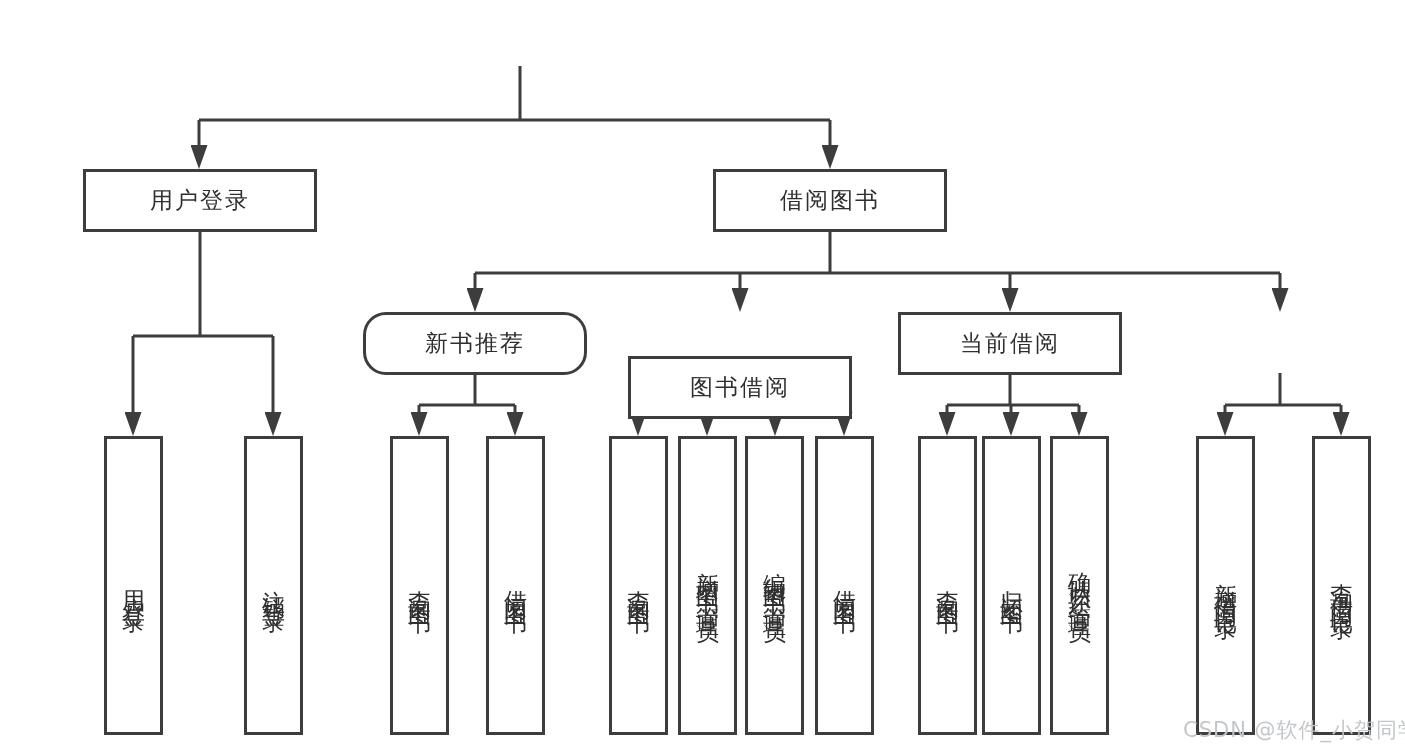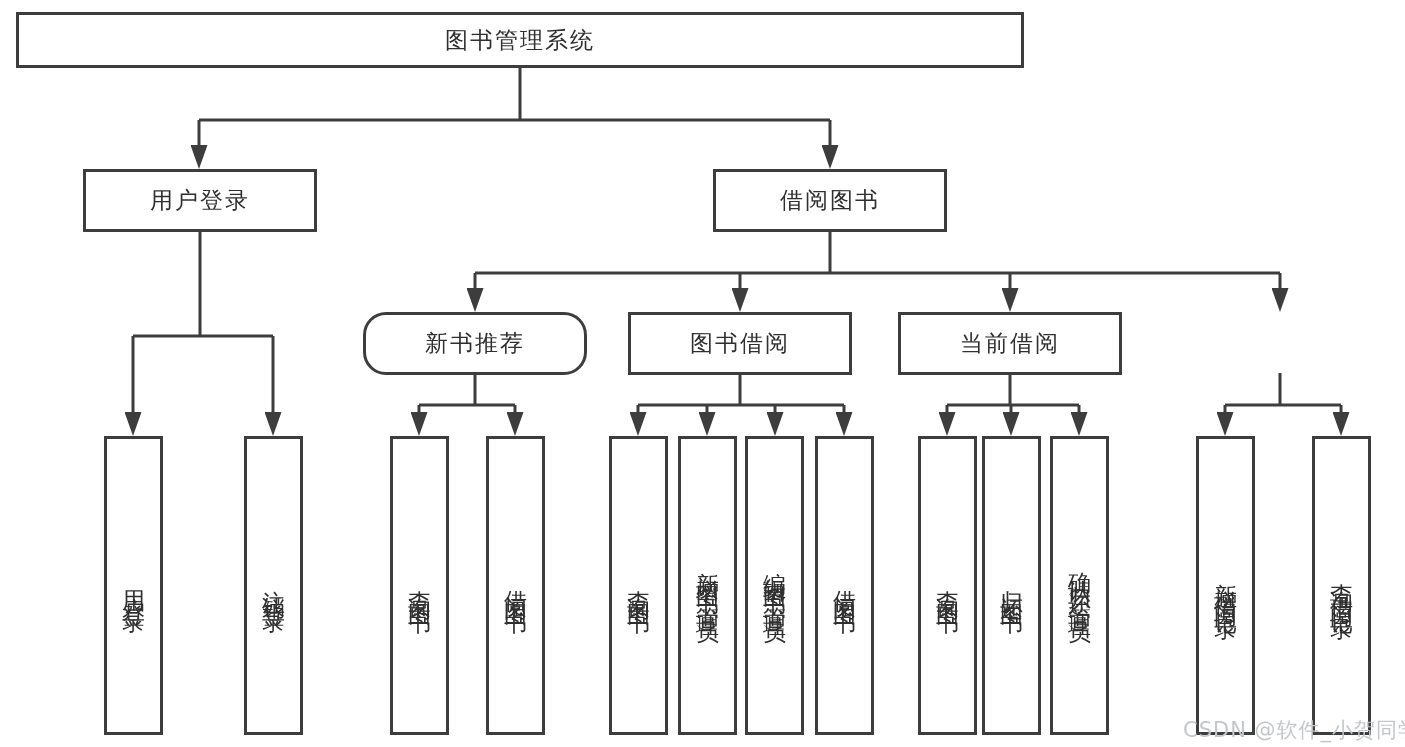--- a/index.html
+++ b/index.html
@@ -95,35 +95,32 @@
       <path d="M947,405 V426" marker-end="url(#ah)"></path>
       <path d="M1011,405 V426" marker-end="url(#ah)"></path>
       <path d="M1079,405 V426" marker-end="url(#ah)"></path>
 
       <path d="M1280,373 V405 M1225,405 H1341"></path>
       <path d="M1225,405 V426" marker-end="url(#ah)"></path>
       <path d="M1341,405 V426" marker-end="url(#ah)"></path>
     </g>
   </svg>
 
-  <div class="node node-root">
-    <span>图书管理系统</span>
-  </div>
 
   <div class="node node-l2" style="left:83px;">
     <span>用户登录</span>
   </div>
   <div class="node node-l2" style="left:713px;">
     <span>借阅图书</span>
   </div>
 
   <div class="node node-l3" style="left:363px;border-radius:23px;">
     <span>新书推荐</span>
   </div>
-  <div class="node node-l3" style="left:628px;">
+  <div class="node node-l3" style="left:628px;margin-top:44px;">
     <span>图书借阅</span>
   </div>
   <div class="node node-l3" style="left:898px;">
     <span>当前借阅</span>
   </div>
 
   <div class="node leaf" style="left:104px;">
     <span class="vtext">用户登录</span>
   </div>
   <div class="node leaf" style="left:244px;">

